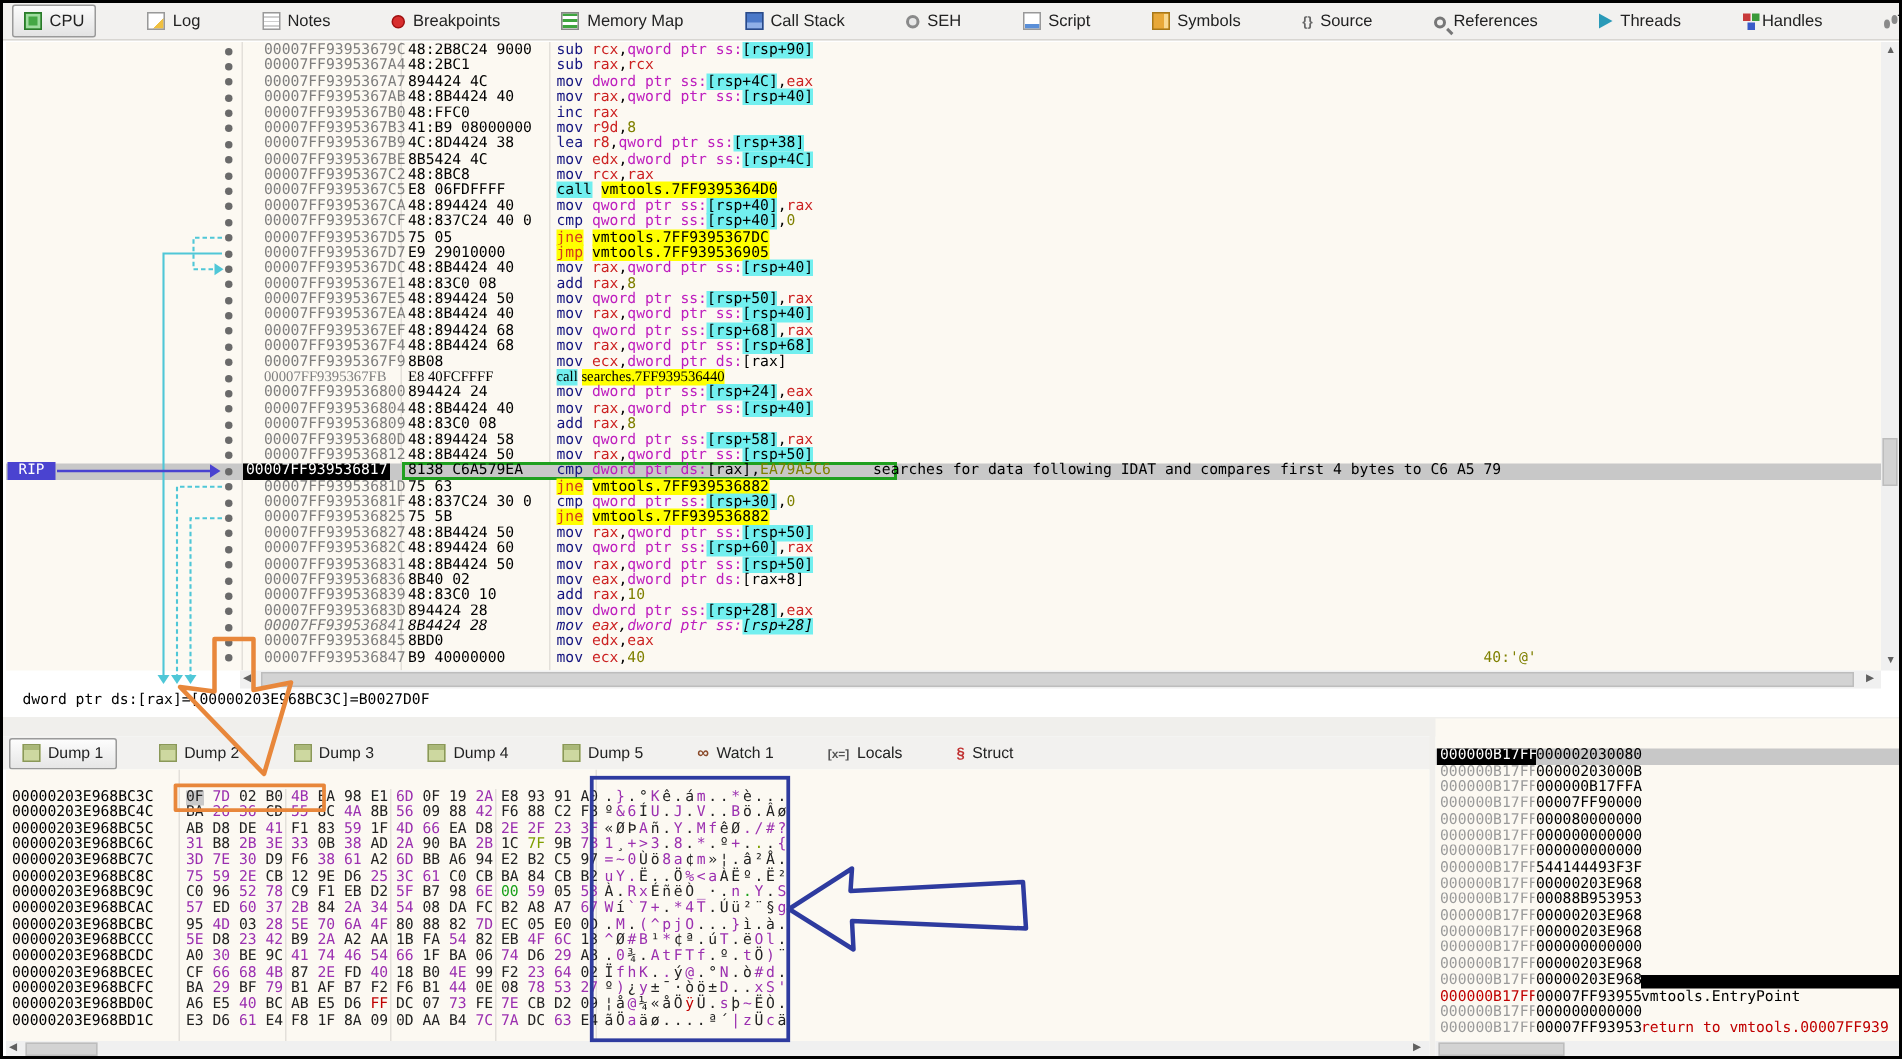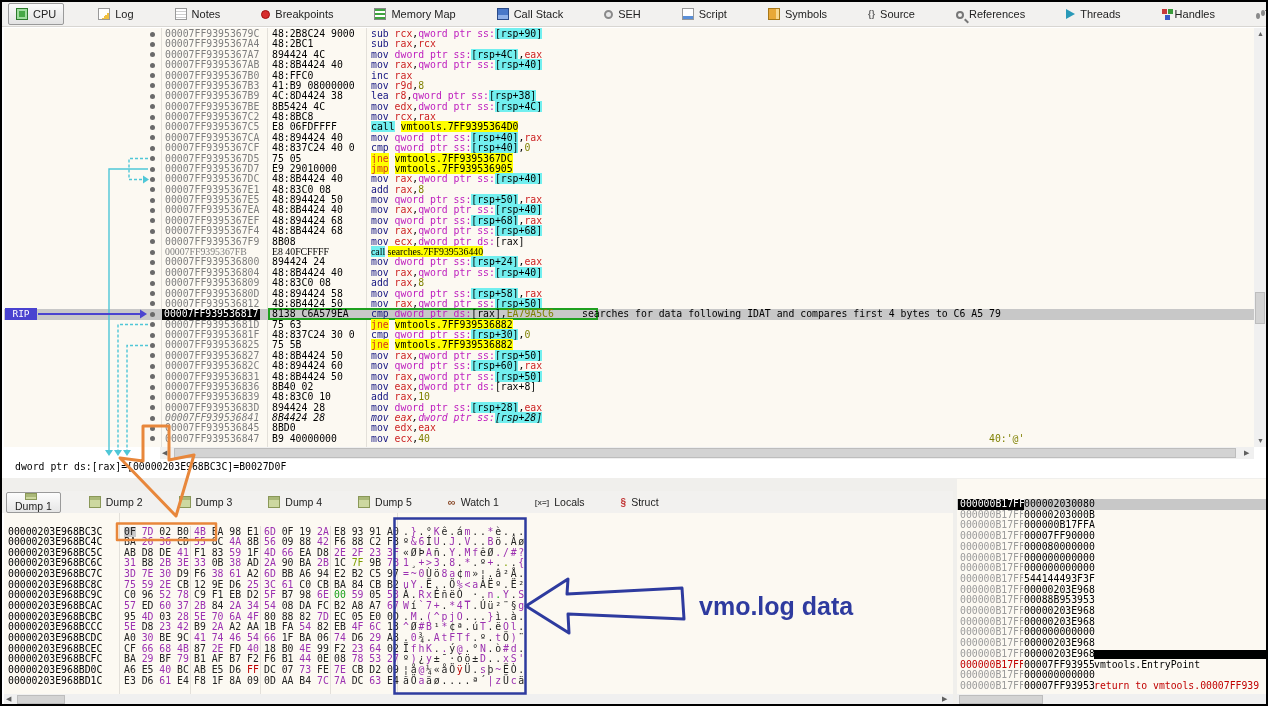--- a/index.html
+++ b/index.html
@@ -30,42 +30,42 @@
   .i-ram{background:#cdd8a0;border:1px solid #8a9858;box-shadow:inset 0 3px 0 #aab878;}
   .i-watch{color:#8a4a2a;font-size:11px;}
   .i-locals{color:#555;font-size:8px;letter-spacing:0;}
   .i-struct{color:#c03030;font-size:10px;}
   
   .mono{font-family:"DejaVu Sans Mono",monospace;font-size:9.8px;}
   #dis{position:absolute;left:2px;top:26px;width:1250px;height:419px;background:#fcf9f2;overflow:hidden;}
   .vline{position:absolute;top:0;bottom:0;width:1px;background:#e3e0da;}
   .drow{position:absolute;left:0;width:1250px;height:10.4px;line-height:10.4px;white-space:pre;}
   .drow .bp-dot{position:absolute;left:146px;top:2.6px;width:5px;height:5px;border-radius:50%;background:#6a6a6a;}
-  .c-addr{position:absolute;left:161px;color:#7e7e7e;}
+  .c-addr{position:absolute;left:172px;color:#7e7e7e;}
   .c-bytes{position:absolute;left:268px;width:92px;overflow:hidden;color:#000;}
   .c-instr{position:absolute;left:367px;color:#000;}
   .c-cmt{position:absolute;left:578px;color:#000;}
   .c-cmt2{position:absolute;left:985px;color:#7f8000;}
   .drow.rip{background:#c8c8c8;}
   .drow.rip .c-addr{background:#000;color:#fff;padding:0 2px;left:158px;}
   .greenbox{position:absolute;left:264px;top:-1px;width:330px;height:11.5px;border:2px solid #1fa01f;box-sizing:border-box;}
   .mn{color:#151580;} .mn-jcc{color:#d43a1e;background:#ffff00;} .mn-call{color:#000;background:#72efef;}
   .t-sym{background:#ffff00;color:#000;} .t-seg{color:#be1ebe;} .t-reg{color:#cc2222;}
   .t-num{color:#7f8000;} .t-mem{color:#000;} .t-memhl{background:#72efef;color:#000;}
   
   .sb{position:absolute;background:#f0f0f0;}
   .sb-thumb{position:absolute;background:#d3d3d3;border:1px solid #bdbdbd;box-sizing:border-box;}
   .sb-arrow{position:absolute;color:#606060;font-size:7px;line-height:10px;}
   
   #statusline{position:absolute;left:13px;top:459px;color:#000;}
   #split1{position:absolute;left:0;top:476px;width:1264px;height:13px;background:#f0efec;}
   
   #dtabs{position:absolute;left:0;top:489px;width:950px;height:22px;background:#f2f1ef;display:flex;align-items:center;padding-left:4px;gap:20px;}
   .dtab{display:flex;align-items:center;height:19px;padding:0 8px;font-size:10.5px;color:#222;white-space:nowrap;}
-  .dtab.active{background:linear-gradient(#fdfdfd,#e6e6e6);border:1px solid #9a9a9a;border-radius:2px;flex-direction:column;}
+  .dtab.active{background:linear-gradient(#fdfdfd,#e6e6e6);border:1px solid #9a9a9a;border-radius:2px;}
   
   #dump{position:absolute;left:2px;top:511px;width:949px;height:181px;background:#fcf9f2;overflow:hidden;}
   #dump-hdr{position:absolute;left:0;top:0;width:949px;height:13px;background:#d6d3cc;border-bottom:1px solid #bab7b0;font-size:10px;color:#111;}
   #dump-hdr span{position:absolute;top:1px;}
   .dumprow{position:absolute;height:10.65px;line-height:10.65px;white-space:pre;}
   .d-addr{position:absolute;left:4px;color:#000;}
   .d-byte{position:absolute;}
   .d-byte.sel{background:#c9c9c9;}
   .d-ascii{position:absolute;left:399px;letter-spacing:1.78px;}
   
@@ -335,14 +335,13 @@
       <polygon points="141,424 141,459 118,456 174,514 192,453 167,458 167,424"></polygon>
       <rect x="115" y="521.5" width="99" height="16.5" stroke-width="2.5"></rect>
     </g>
 
     <g stroke="#2e3b9f" fill="none">
       <rect x="392.5" y="516.5" width="131" height="175" stroke-width="2.5"></rect>
       <polygon points="524,604 566,577 565,592 680,586 682,617 566,612 567,631" stroke-width="3" stroke-linejoin="round"></polygon>
     </g>
   </svg>
 
-  <div id="annlabel">vmo.log data</div>
 </div>
 
 </body></html>

